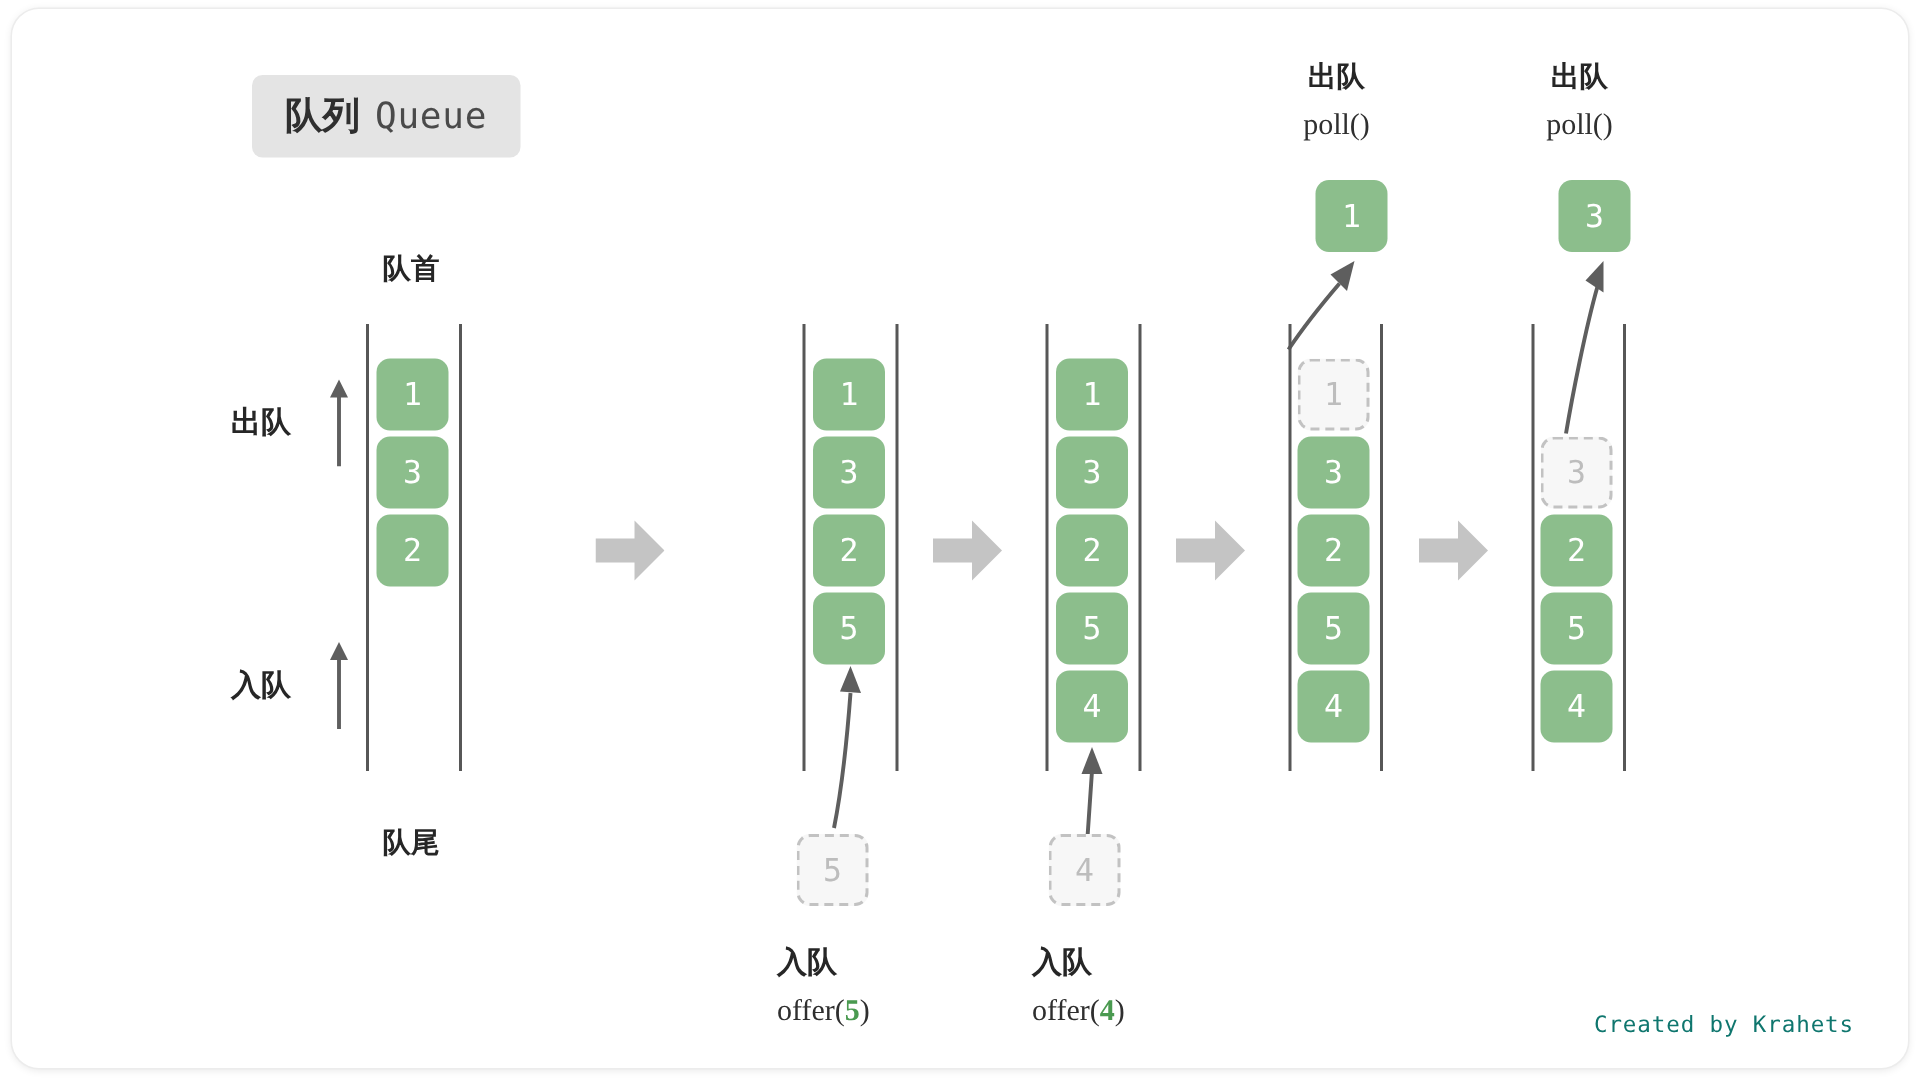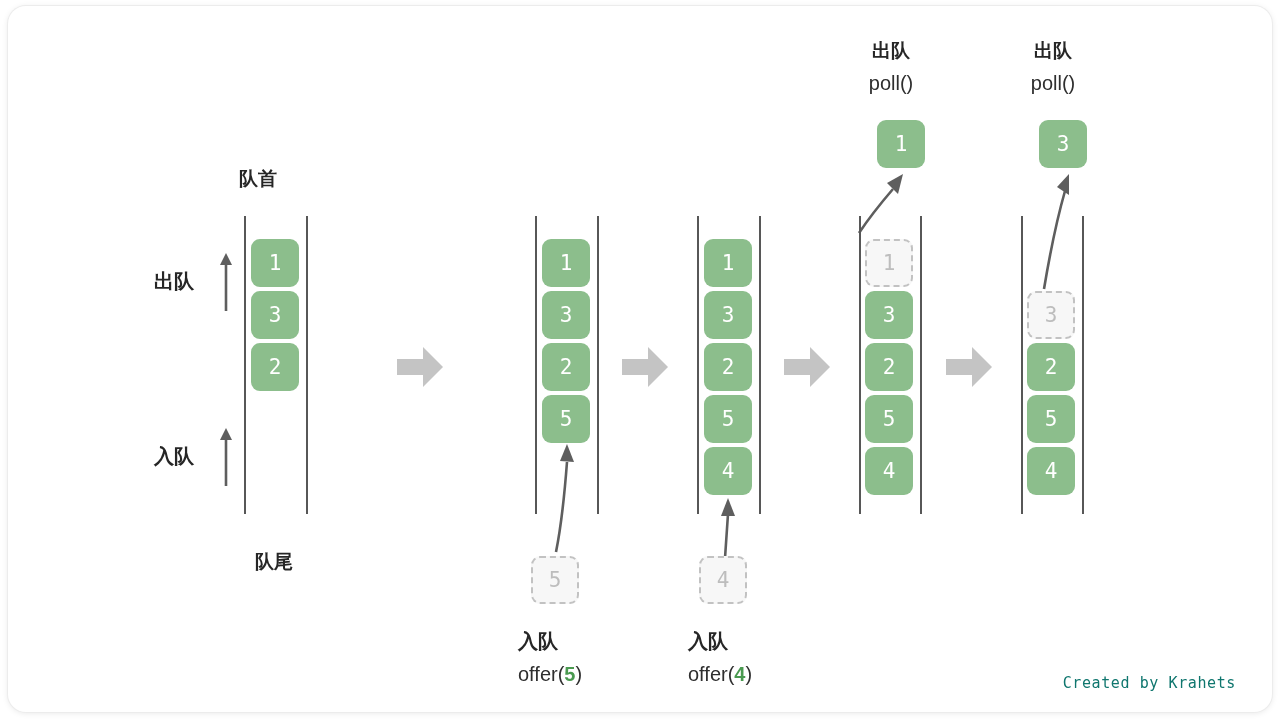--- a/index.html
+++ b/index.html
@@ -60,21 +60,21 @@
     white-space: nowrap;
   }
   .head-label {
     font-size: 19px;
     font-weight: bold;
     color: #262626;
     white-space: nowrap;
     text-align: center;
   }
   .mono-label {
-    font-family: Liberation Sans, sans-serif;
+    font-family: Liberation Serif, serif;
     font-size: 20px;
     color: #2f2f2f;
     white-space: nowrap;
     text-align: center;
   }
   .mono-label .hl { color: #4a9a50; font-weight: bold; }
 
   
   .rail {
     width: 2px;
@@ -121,22 +121,26 @@
     color: #0f766e;
     letter-spacing: 0.6px;
     white-space: nowrap;
   }
 </style>
 </head>
 <body>
 
 <div id="canvas">
 
-
-  <div class="abs head-label" style="left:190px; top:160px; width:120px;">队首</div>
+  <div id="title-badge" class="abs">
+    <span class="cn">队列</span>
+    <span class="en">Queue</span>
+  </div>
+
+  <div class="abs head-label" style="left:206px; top:160px; width:120px;">队首</div>
 
   <div class="abs rail" style="left:236px; top:210px; height:298px;"></div>
   <div class="abs rail" style="left:298px; top:210px; height:298px;"></div>
 
   <div class="abs box filled" style="left:243px; top:233px;">
     <span>1</span>
   </div>
   <div class="abs box filled" style="left:243px; top:285px;">
     <span>3</span>
   </div>

